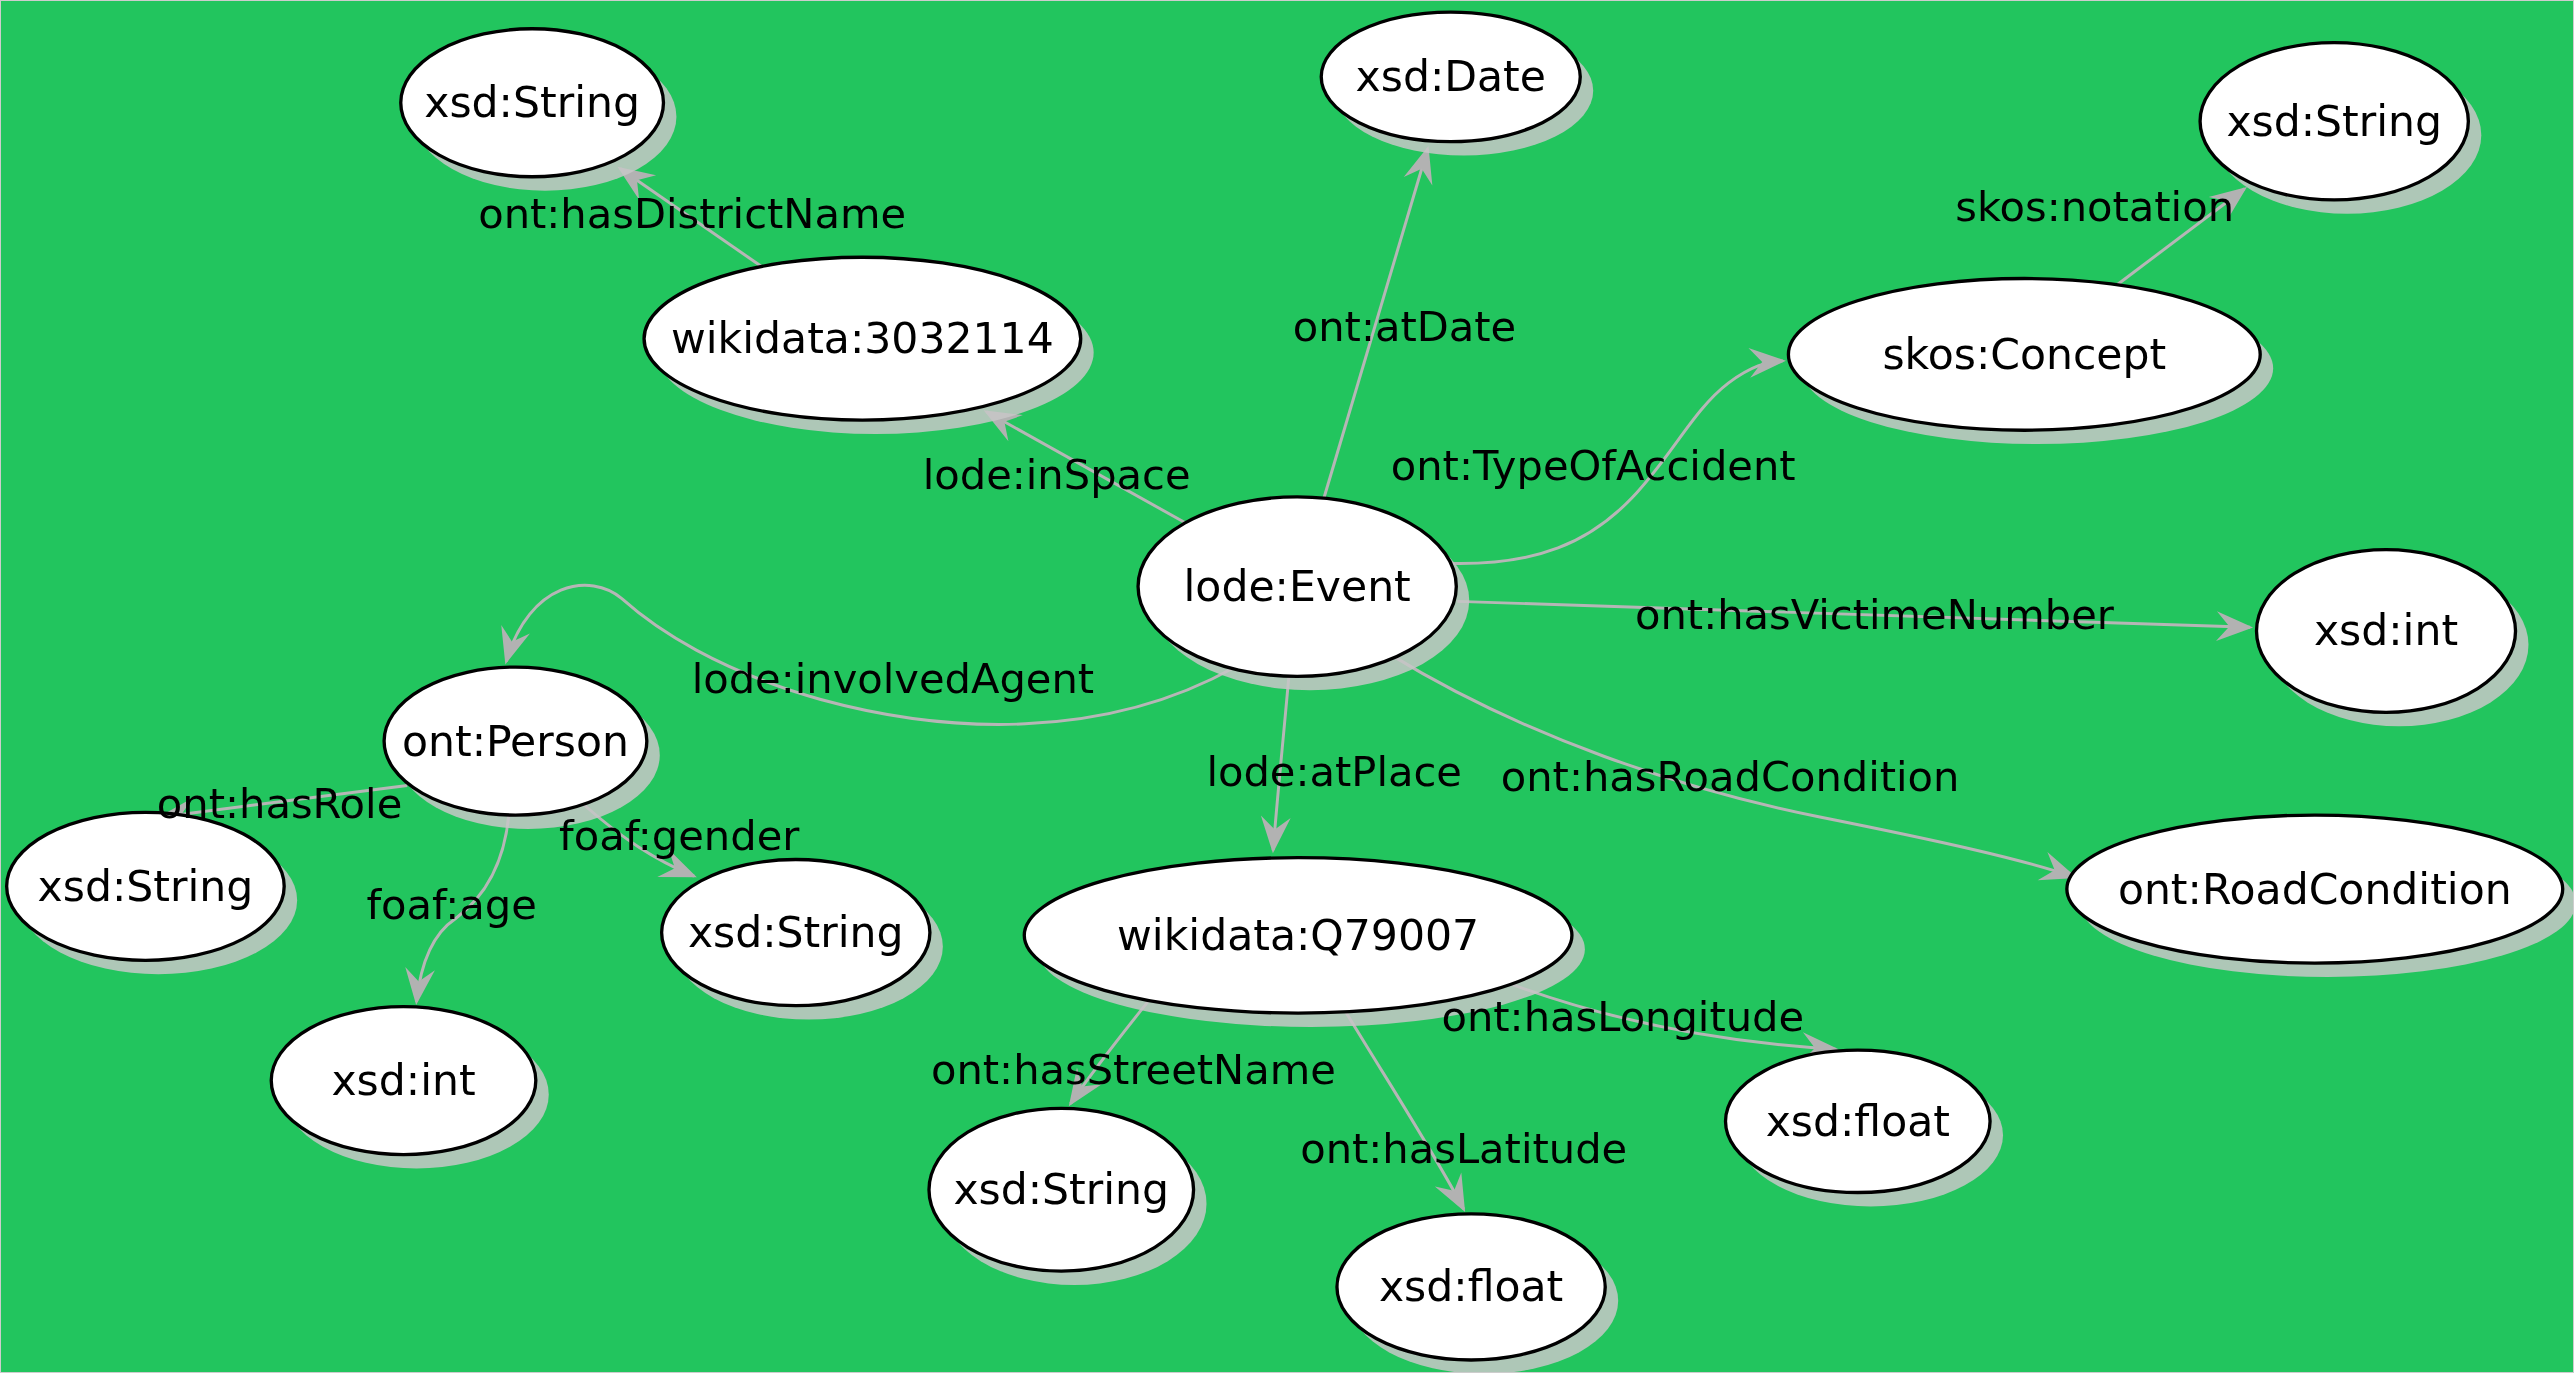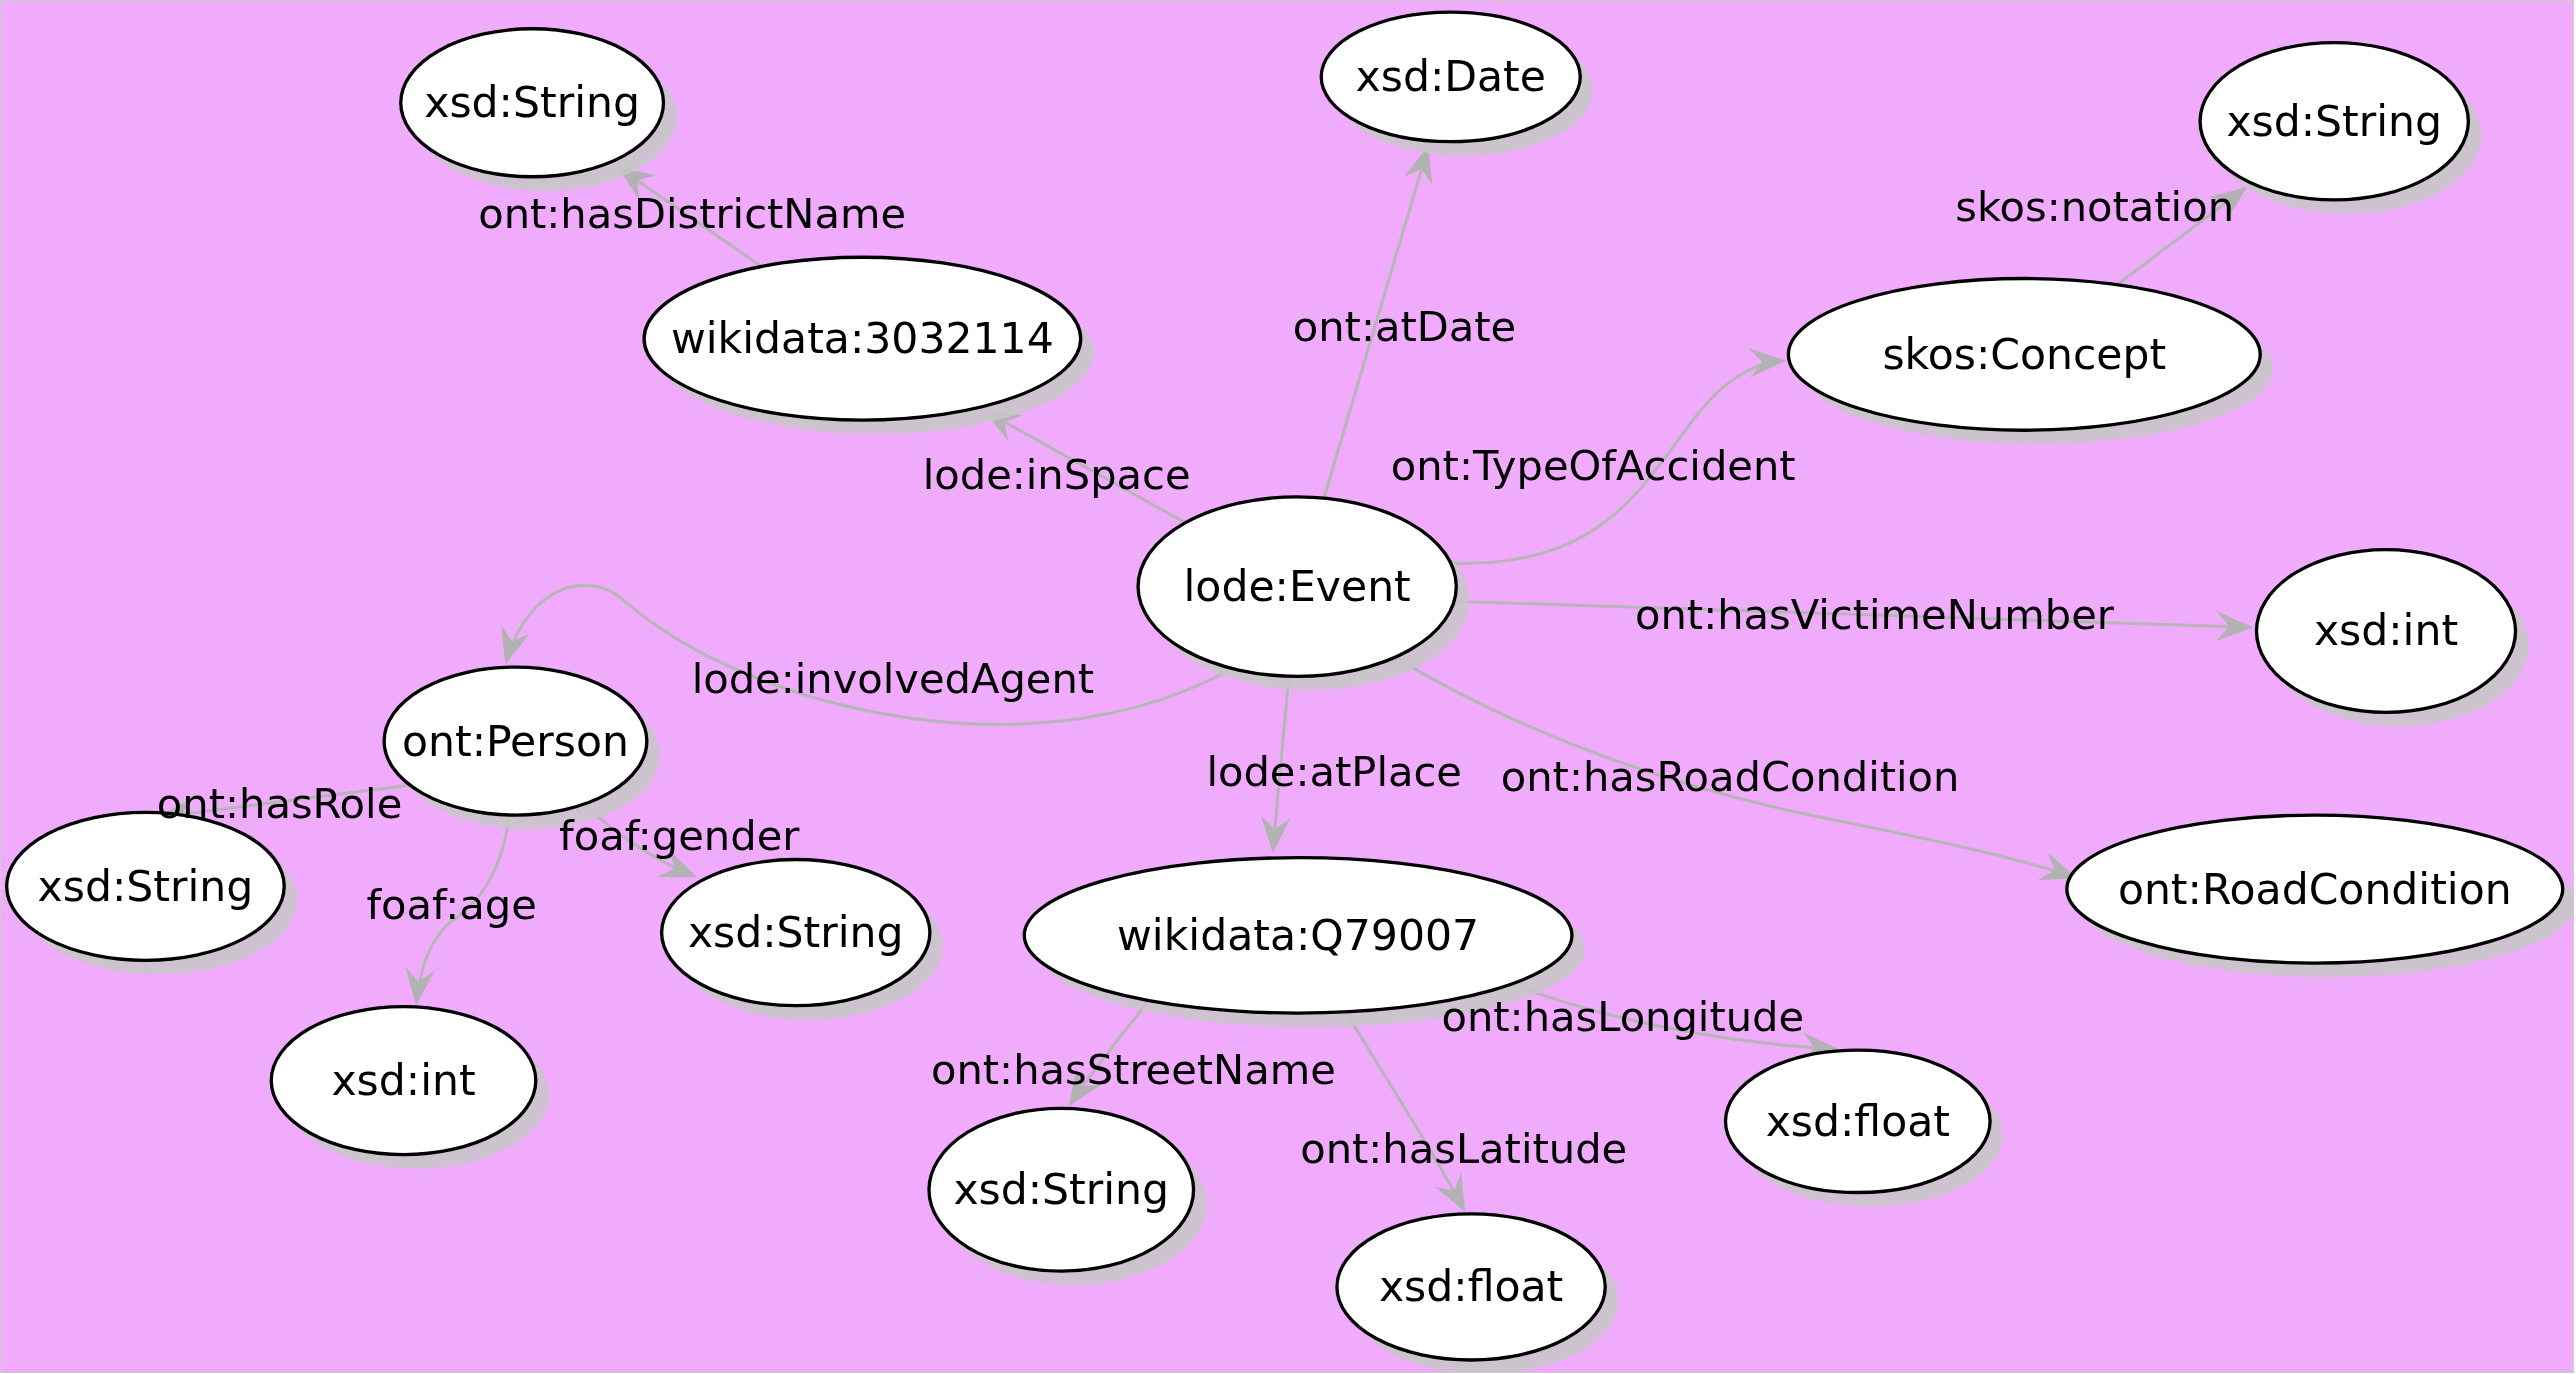--- a/index.html
+++ b/index.html
@@ -1,17 +1,17 @@
 <!DOCTYPE html>
 <html style="font-size:15px"><head>
 <meta charset="utf-8">
 <style>
   html,body{margin:0;padding:0;background:#ffffff;}
   body{width:2576px;height:1374px;font-family:"DejaVu Sans","Liberation Sans",sans-serif;}
-  #diagram-wrap{position:relative;width:2572px;height:1371px;border:1.9px solid #cdcdcd;background:#f0abfc;overflow:hidden;}
+  #diagram-wrap{position:relative;width:2572px;height:1371px;border:1.9px solid #cdcdcd;background:#22c55e;overflow:hidden;}
   svg{display:block;width:100%;height:100%;}
   .node-ellipse{fill:#ffffff;stroke:#000000;}
   .node-shadow{stroke:none;}
   .node-label{fill:#000000;text-anchor:middle;}
   .edge-path{fill:none;}
   .edge-label{fill:#000000;text-anchor:middle;}
 </style>
 </head>
 <body>
 

